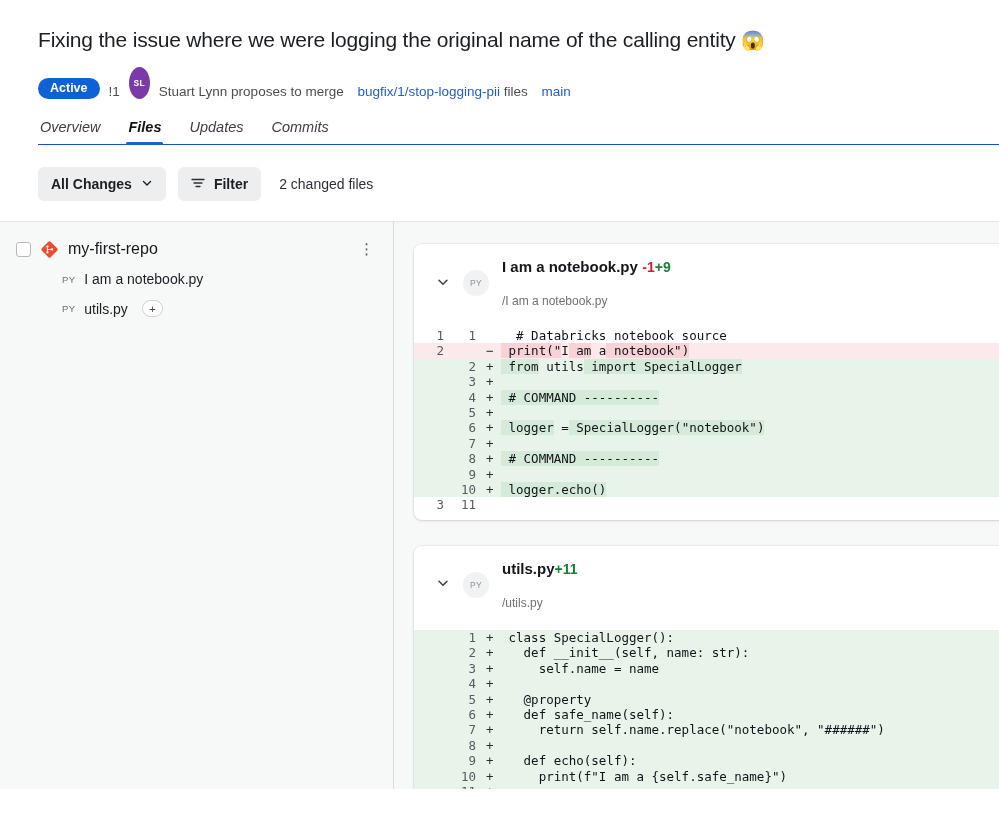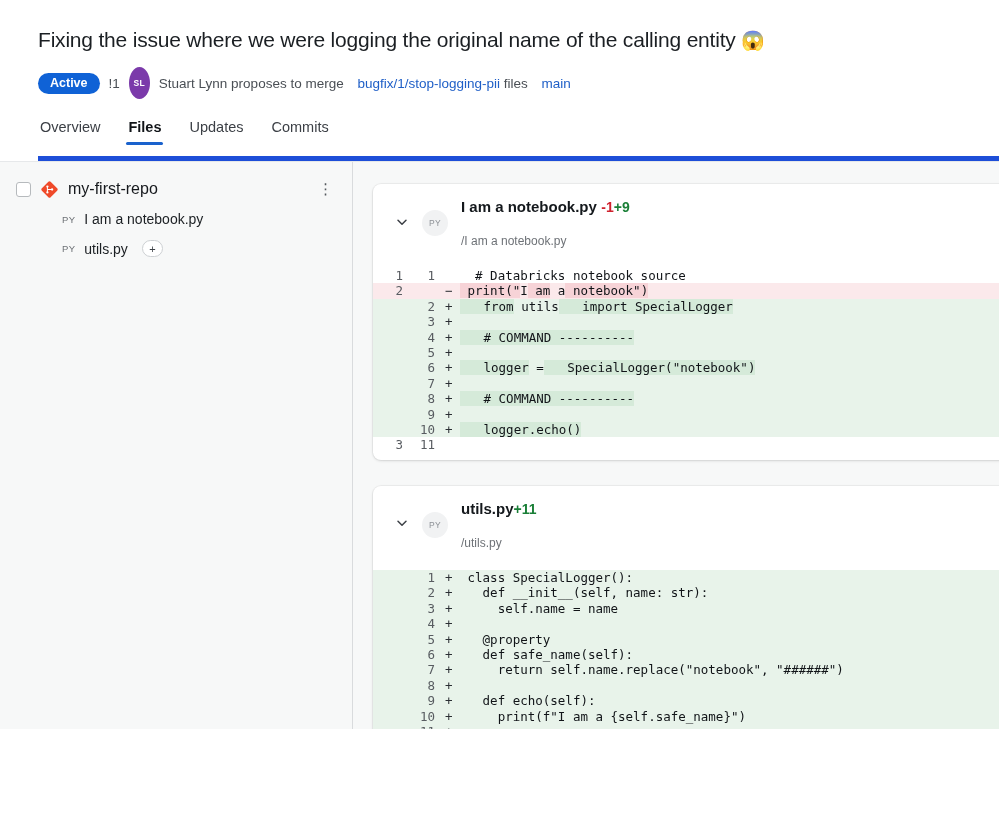--- a/index.html
+++ b/index.html
@@ -13,38 +13,38 @@
   .page { width: 999px; height: 813px; position: relative; background: #ffffff; }
 
   
   .header { padding: 26px 16px 0 38px; background: #ffffff; }
   .pr-title {
     font-size: 21px; font-weight: 400; color: #1b1f23;
     letter-spacing: -0.2px; line-height: 28px;
   }
   .pr-title .emoji { font-size: 19px; }
 
-  .pr-sub { display: flex; align-items: center; gap: 9px; margin-top: 12px; }
+  .pr-sub { display: flex; align-items: flex-end; gap: 9px; margin-top: 12px; }
   .badge-active {
     background: #0f62d6; color: #ffffff; font-size: 12.5px; font-weight: 700;
     padding: 3px 12px 4px; border-radius: 12px; line-height: 14px;
   }
   .pr-num { font-size: 13.5px; color: #4a4f55; font-weight: 400; }
   .avatar {
     width: 21px; height: 32px; border-radius: 50%;
     background: #7b3aaa; color: #fff; font-size: 8.5px; font-weight: 700;
     display: flex; align-items: center; justify-content: center; letter-spacing: .3px;
   }
   .sub-text { font-size: 13.5px; color: #4a4f55; }
   .sub-text a { color: #1f5fc7; text-decoration: none; font-weight: 400; margin-left: 10px; }
 
   
   .tabs {
     display: flex; gap: 24px; margin: 20px 0 0 38px;
-    border-bottom: 5px solid #1d4ed8; padding-bottom: 12px; width: 961px;
+    border-bottom: 1px solid #1d4ed8; padding-bottom: 0; width: 961px; font-style: italic;
   }
   .tab {
     font-size: 14.5px; color: #3b3f45; padding: 0 2px 9px; position: relative;
     cursor: pointer;
   }
   .tab.active { font-weight: 700; color: #111418; }
   .tab.active::after {
     content: ""; position: absolute; left: 0; right: 0; bottom: -1px;
     height: 3px; background: #1a62cd; border-radius: 2px;
   }
@@ -56,21 +56,21 @@
     border: none; border-radius: 6px; padding: 9px 13px;
     font-size: 14px; font-weight: 700; color: #1b1f23; cursor: pointer;
     font-family: "Liberation Sans", sans-serif;
   }
   .chev { display: inline-block; }
   .changed-count { font-size: 14px; color: #2d3137; margin-left: 6px; }
 
   
   .body-split { display: flex; height: 568px; border-top: 1px solid #e6e8ea; }
   .sidebar {
-    width: 353px; background: #f7f8f8; border-right: 1px solid #d9dbdd;
+    width: 394px; background: #f7f8f8; border-right: 1px solid #d9dbdd;
     padding: 18px 0 0 0; flex: none;
   }
   .repo-row { display: flex; align-items: center; padding: 0 14px 0 16px; gap: 10px; }
   .checkbox {
     width: 15px; height: 15px; border: 1.5px solid #b6babd; border-radius: 3px;
     background: #fff; flex: none;
   }
   .repo-icon { width: 17px; height: 17px; flex: none; }
   .repo-name { font-size: 16px; color: #16191d; flex: 1; }
   .kebab { color: #55595e; font-size: 15px; letter-spacing: 1px; padding: 0 4px; cursor: pointer; }
@@ -106,21 +106,21 @@
 
   .code { font-family: "DejaVu Sans Mono", monospace; font-size: 12.5px; line-height: 15.4px; }
   .code-row { display: flex; white-space: pre; }
   .gut { width: 34px; text-align: right; color: #585c61; flex: none; padding-right: 4px; user-select: none; }
   .gut2 { width: 38px; text-align: right; color: #585c61; flex: none; padding-right: 10px; user-select: none; }
   .sign { width: 15px; flex: none; color: #2a2e33; text-align: left; }
   .ctext { color: #111418; flex: 1; padding-right: 12px; }
   .row-add { background: #e8f3ea; }
   .row-del { background: #fbe9eb; }
   .row-ctx { background: #ffffff; }
-  .wadd { background: #d5ead9; padding-left: 16px; }
+  .wadd { background: #d5ead9; }
   .wdel { background: #f7d3d7; }
   .row-pad { height: 7px; }
 </style>
 </head>
 <body>
 
 <div class="page">
 
   <div class="header">
     <div class="pr-title">
@@ -135,20 +135,39 @@
     </div>
   </div>
 
   <div class="tabs">
     <div class="tab">Overview</div>
     <div class="tab active">Files</div>
     <div class="tab">Updates</div>
     <div class="tab">Commits</div>
   </div>
 
+  <div class="toolbar">
+    <button class="btn">
+      <span>All Changes</span>
+      <span class="chev">
+        <svg width="12" height="12" viewBox="0 0 12 12">
+            <path d="M2.5 4.5 L6 8 L9.5 4.5" stroke="#1b1f23" stroke-width="1.4" fill="none" stroke-linecap="round" stroke-linejoin="round"></path>
+          </svg>
+      </span>
+    </button>
+    <button class="btn">
+      <span>
+        <svg width="14" height="12" viewBox="0 0 14 12">
+            <path d="M1 2.5h12M3 6h8M5 9.5h4" stroke="#2b2f34" stroke-width="1.3" stroke-linecap="round"></path>
+          </svg>
+      </span>
+      <span>Filter</span>
+    </button>
+    <span class="changed-count">2 changed files</span>
+  </div>
 
   <div class="body-split">
 
     <div class="sidebar">
       <div class="repo-row">
         <div class="checkbox"></div>
         <span class="repo-icon">
           <svg width="17" height="17" viewBox="0 0 17 17">
             <rect x="2.3" y="2.3" width="12.4" height="12.4" rx="1.6" transform="rotate(45 8.5 8.5)" fill="#ef4a2a"></rect>
             <circle cx="6.4" cy="5.6" r="1.15" fill="#fff"></circle>

